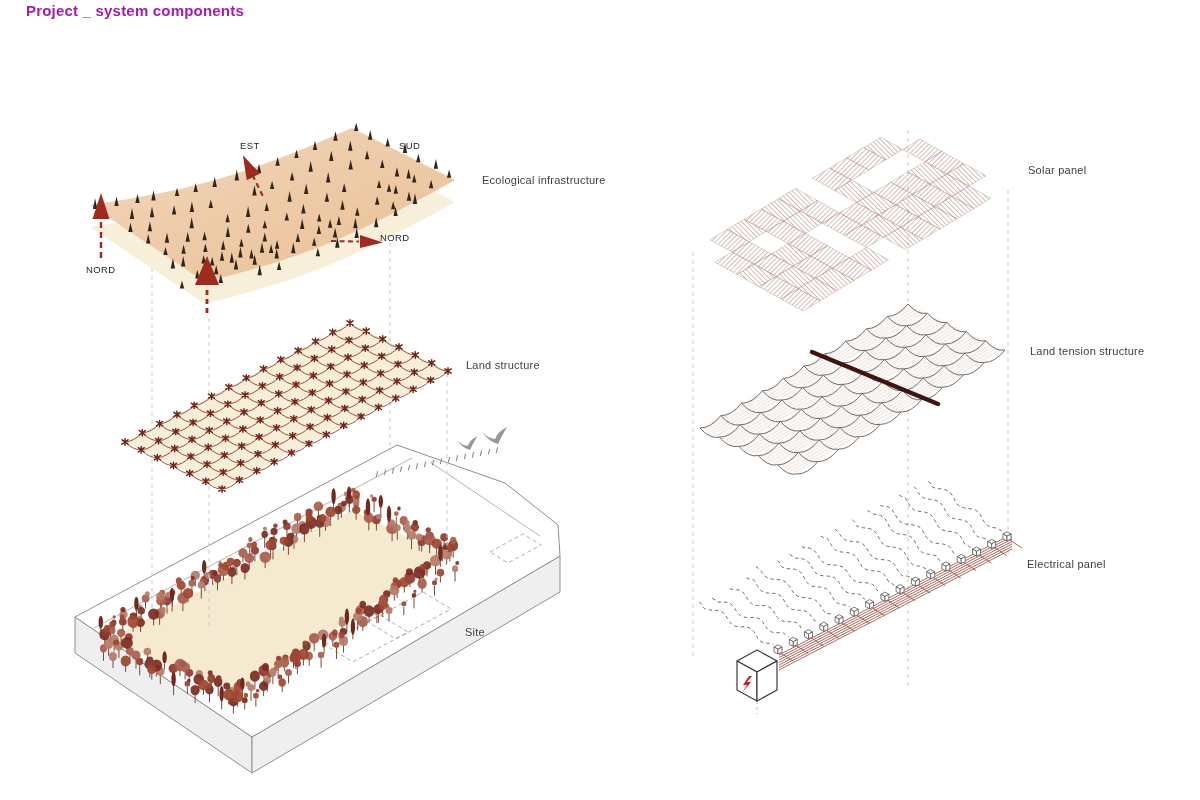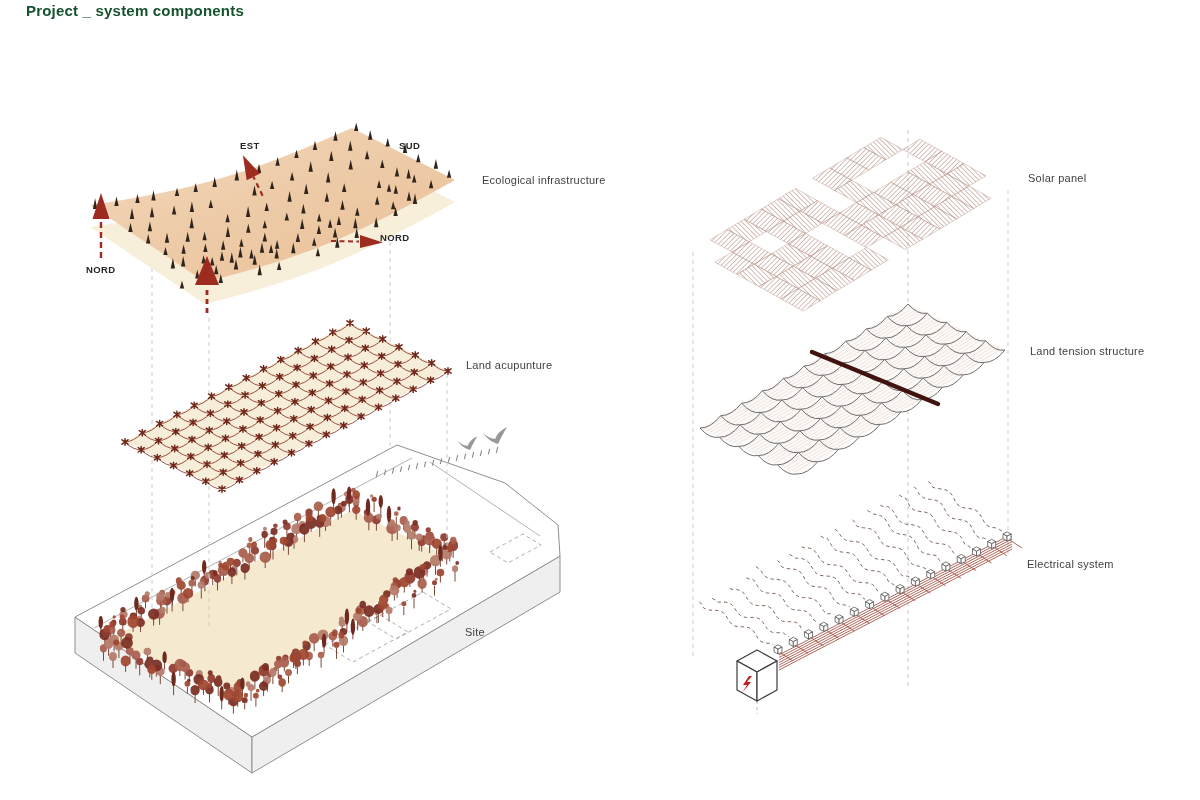--- a/index.html
+++ b/index.html
@@ -1,20 +1,20 @@
 <!DOCTYPE html>
 <html><head>
 <meta charset="utf-8">
 <style>
   html,body{margin:0;padding:0;}
   body{width:1200px;height:800px;background:#ffffff;position:relative;overflow:hidden;
        font-family:"Liberation Sans", sans-serif;}
-  .title{position:absolute;left:26px;top:2px;font-size:15px;font-weight:bold;color:#14532d;letter-spacing:.2px;}
+  .title{position:absolute;left:26px;top:2px;font-size:15px;font-weight:bold;color:#a21caf;letter-spacing:.2px;}
   .lbl{position:absolute;font-size:11px;color:#3f3f3f;letter-spacing:.25px;white-space:nowrap;}
-  .compass{position:absolute;font-size:9.5px;font-weight:bold;color:#262626;letter-spacing:.4px;white-space:nowrap;}
+  .compass{position:absolute;font-size:9.5px;font-weight:normal;color:#262626;letter-spacing:.4px;white-space:nowrap;}
   svg{position:absolute;left:0;top:0;}
 </style>
 </head>
 <body>
 
 <svg id="scene" width="1200" height="800" viewBox="0 0 1200 800">
   <defs>
     <linearGradient id="ecoGrad" x1="0" y1="0" x2="1" y2="1">
       <stop offset="0" stop-color="#f2d6b8"></stop>
       <stop offset="1" stop-color="#e8bd93"></stop>
@@ -156,22 +156,22 @@
       <path d="M737,661 L757,650 L777,661 L757,672 Z" fill="#ffffff" stroke="#3c3c3c" stroke-width="1.2" stroke-linejoin="round"></path>
       <path d="M737,661 L757,672 L757,701 L737,690 Z" fill="#ffffff" stroke="#3c3c3c" stroke-width="1.2" stroke-linejoin="round"></path>
       <path d="M757,672 L777,661 L777,690 L757,701 Z" fill="#ffffff" stroke="#3c3c3c" stroke-width="1.2" stroke-linejoin="round"></path>
       <path d="M749,676 l-6,9 h4 l-5,8 l9,-11 h-4 l5,-6 Z" fill="#c2201a"></path>
     </g>
 </svg>
 
 <div class="title">Project _ system components</div>
 
 <div class="lbl" style="left:482px;top:174px">Ecological infrastructure</div>
-<div class="lbl" style="left:466px;top:359px">Land acupunture</div>
+<div class="lbl" style="left:466px;top:359px">Land structure</div>
 <div class="lbl" style="left:465px;top:626px">Site</div>
-<div class="lbl" style="left:1028px;top:172px">Solar panel</div>
+<div class="lbl" style="left:1028px;top:164px">Solar panel</div>
 <div class="lbl" style="left:1030px;top:345px">Land tension structure</div>
-<div class="lbl" style="left:1027px;top:558px">Electrical system</div>
+<div class="lbl" style="left:1027px;top:558px">Electrical panel</div>
 
 <div class="compass" style="left:86px;top:264px">NORD</div>
 <div class="compass" style="left:240px;top:140px">EST</div>
 <div class="compass" style="left:399px;top:140px">SUD</div>
 <div class="compass" style="left:380px;top:232px">NORD</div>
 
 </body></html>

